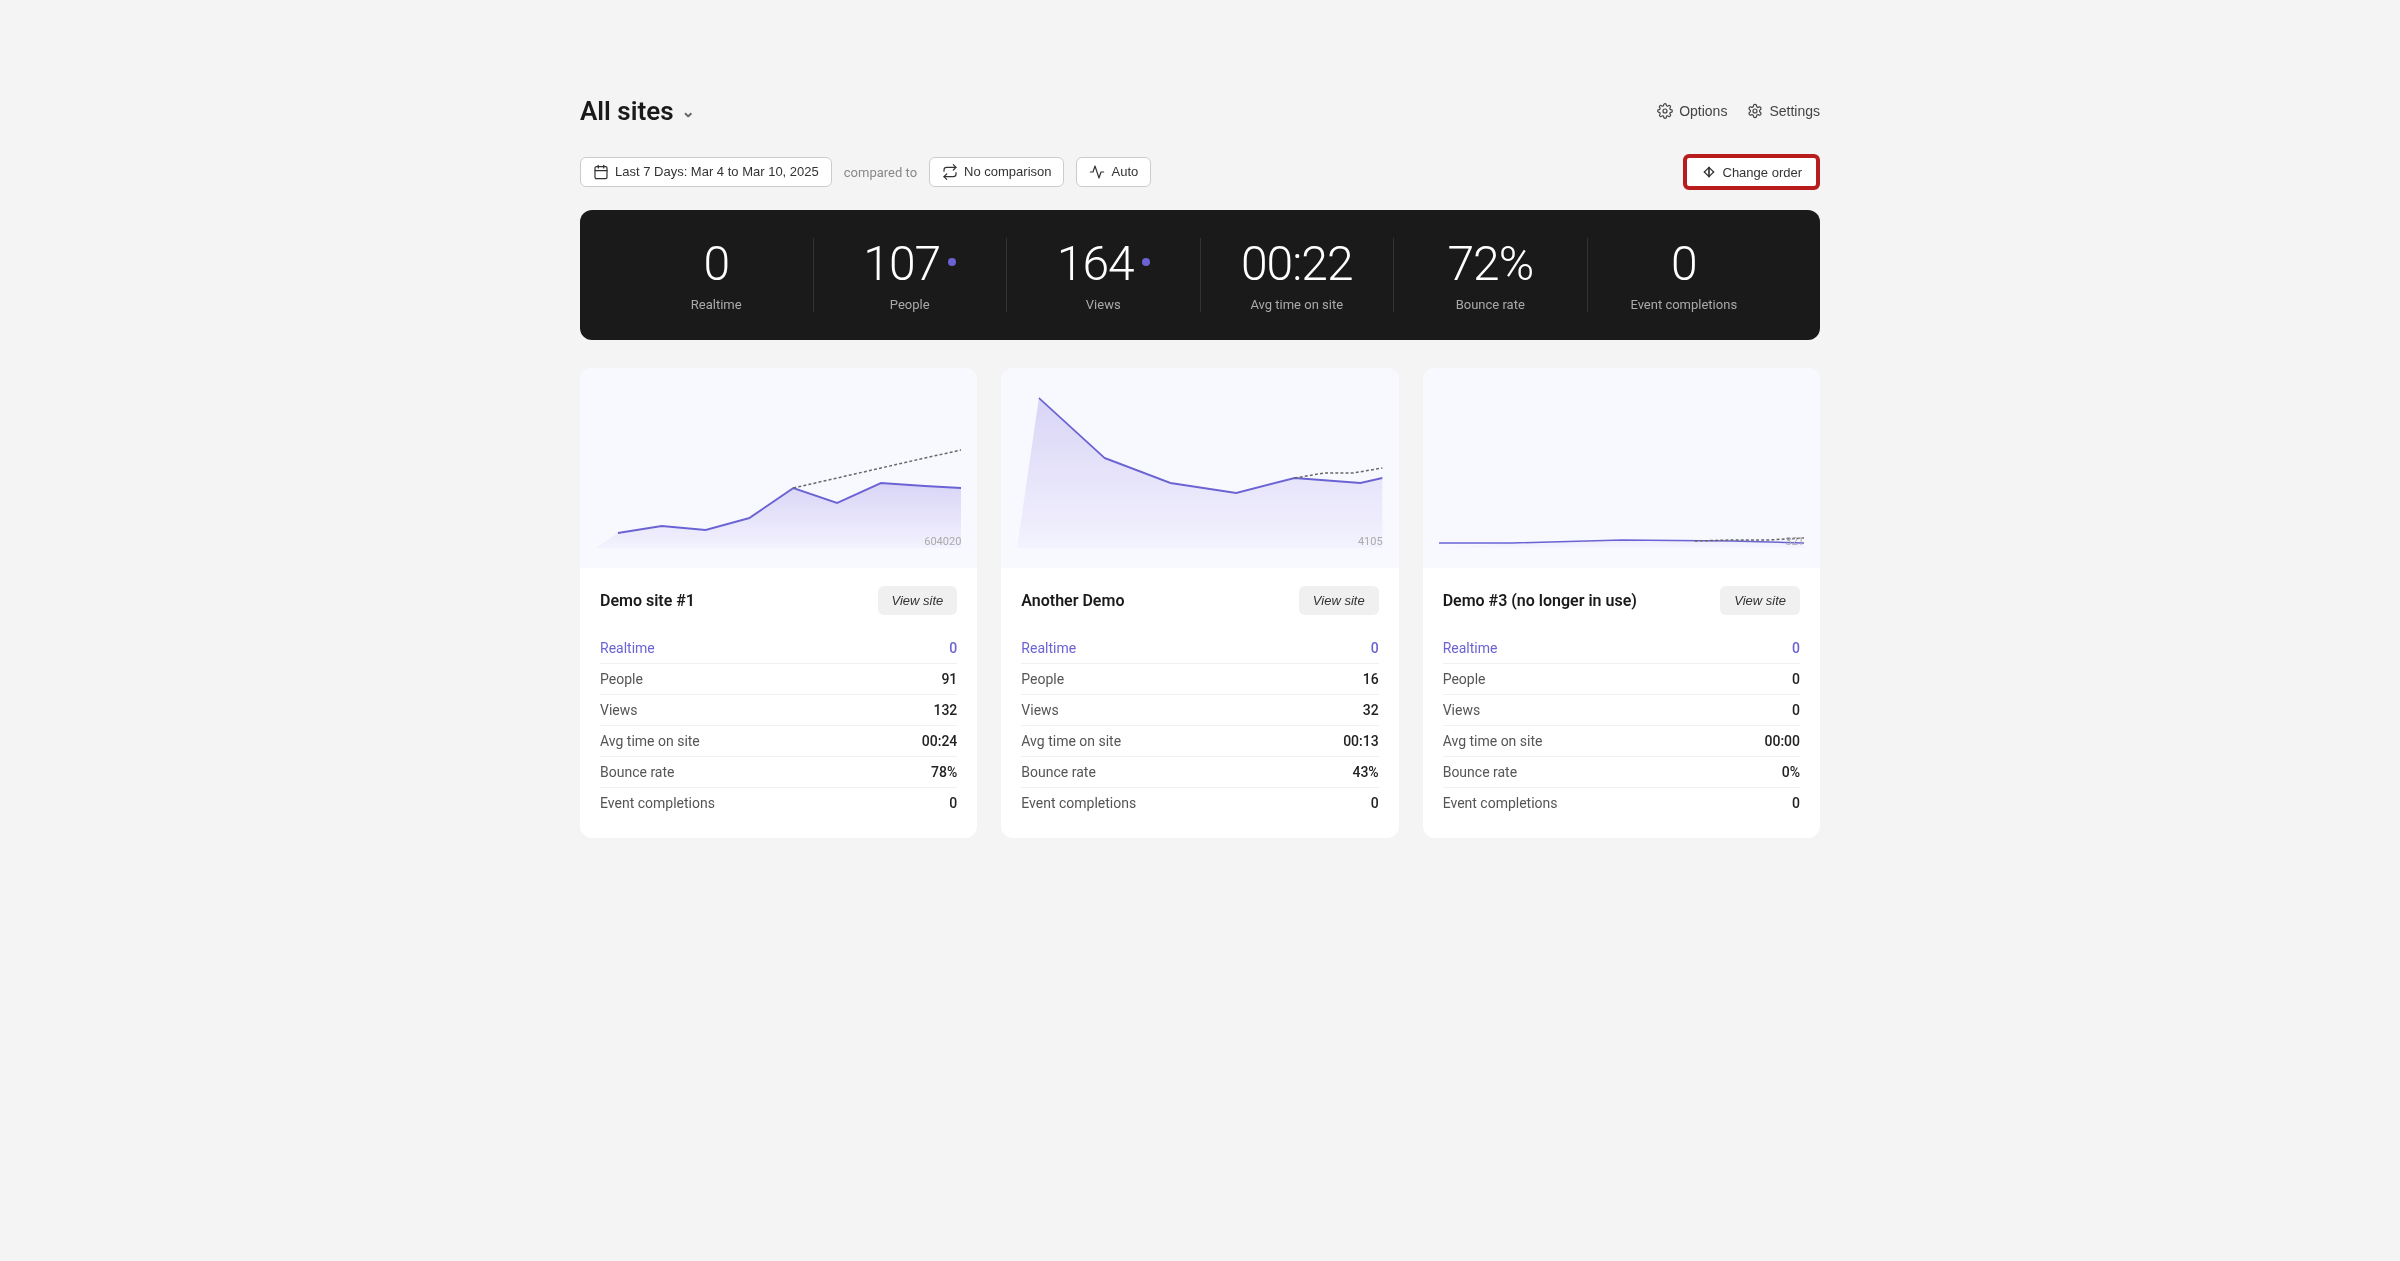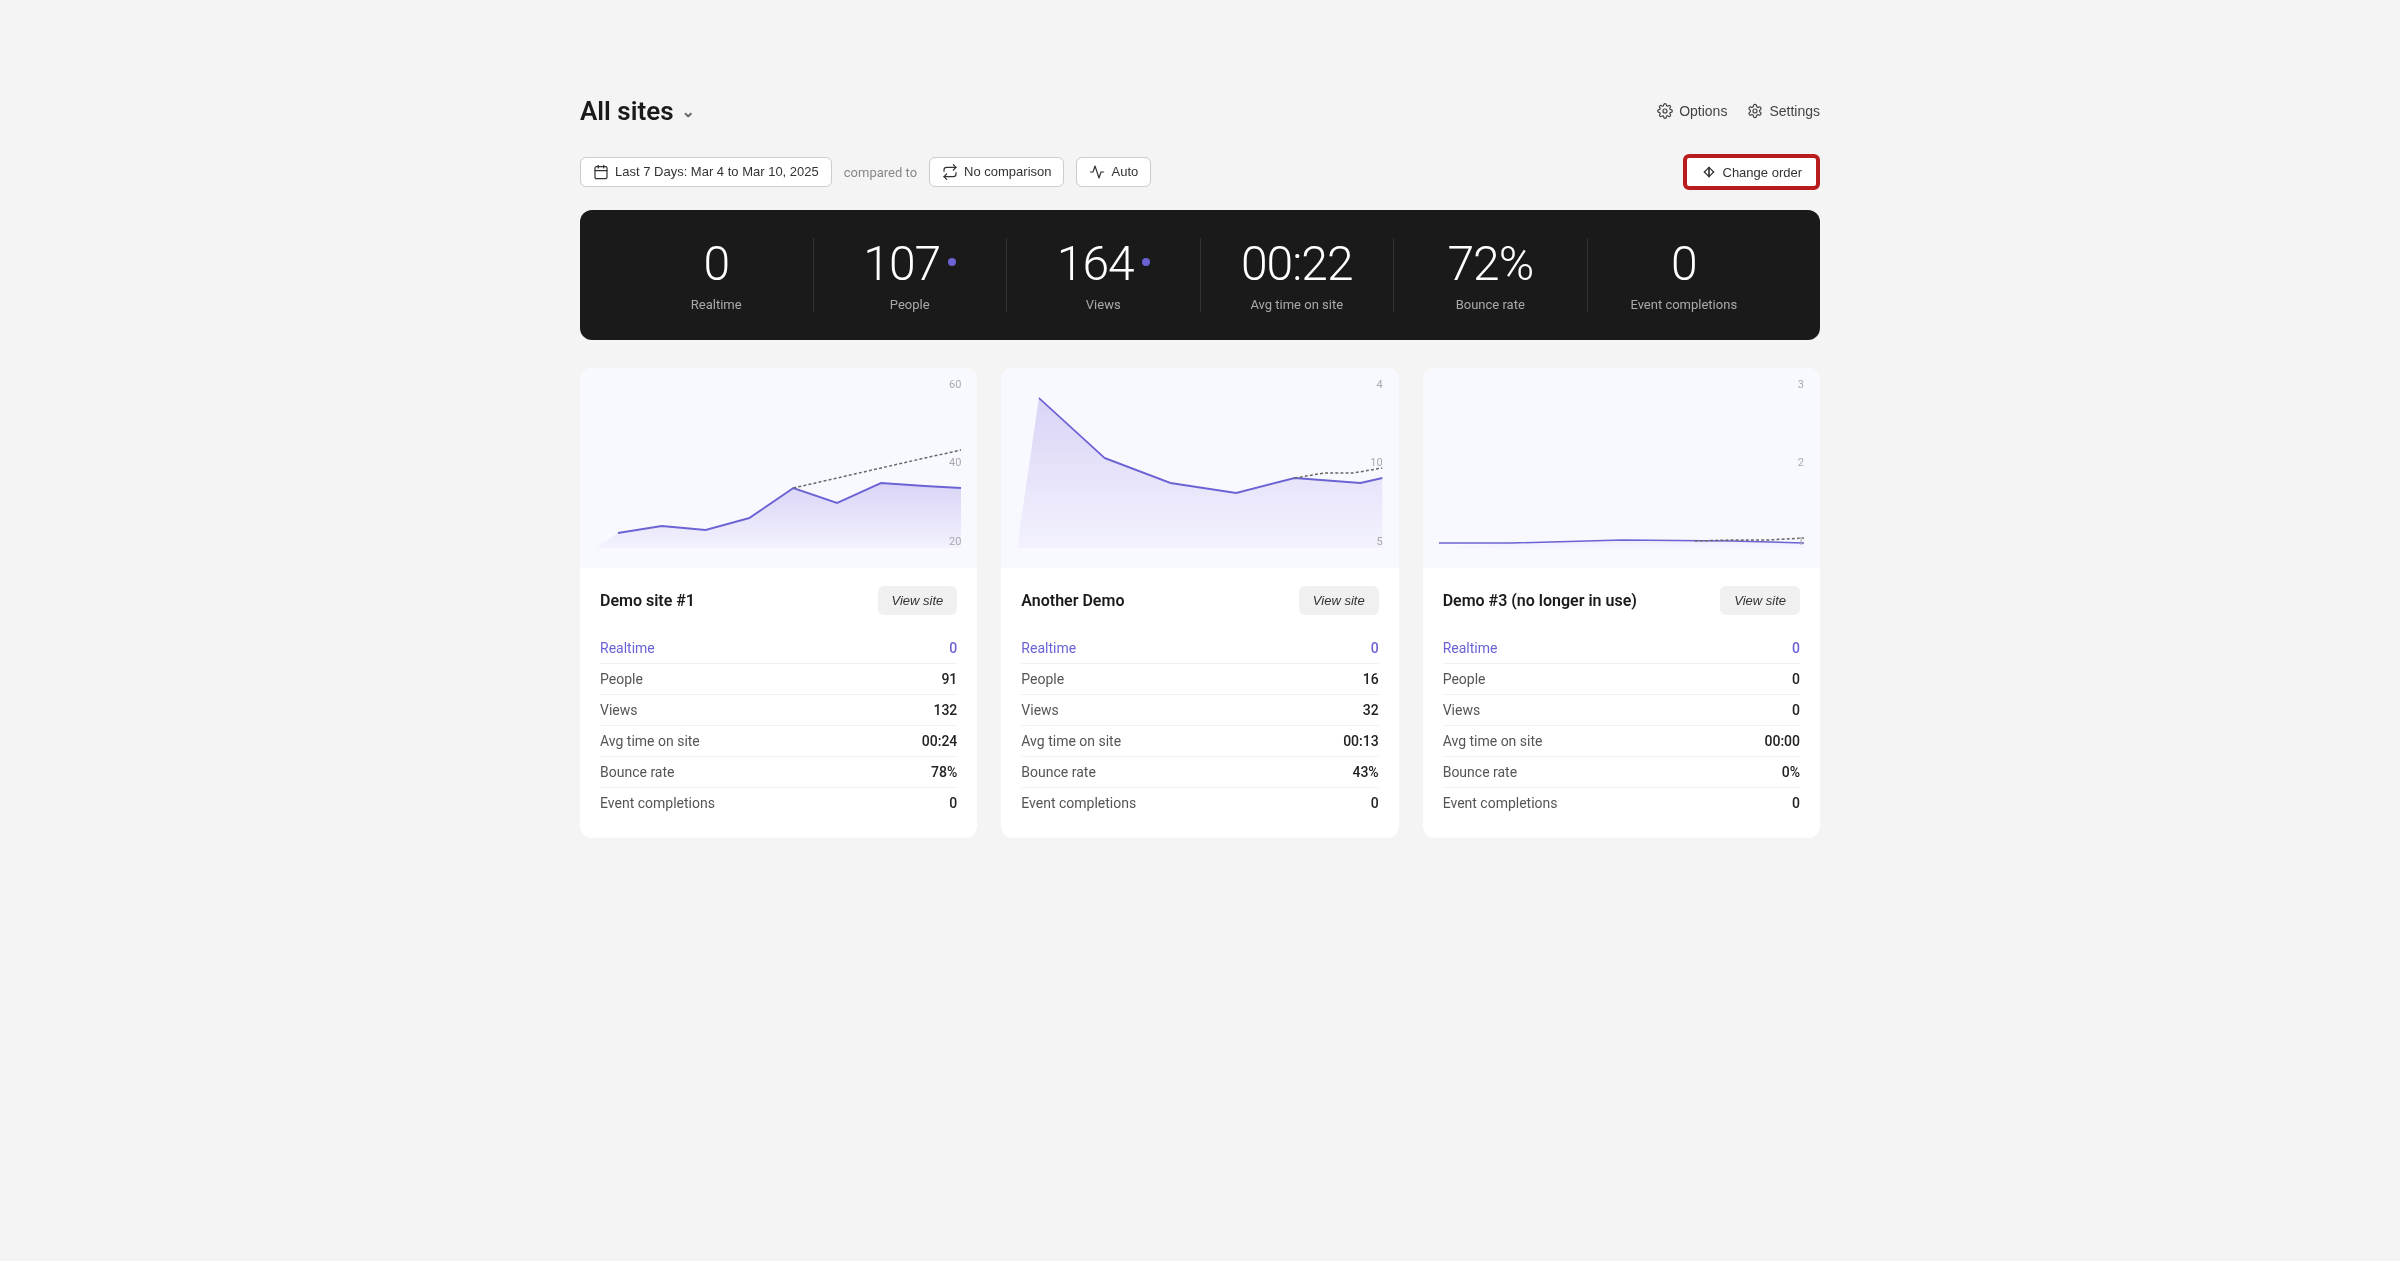--- a/index.html
+++ b/index.html
@@ -142,21 +142,21 @@
       background: #f8f8ff;
       height: 200px;
       position: relative;
       padding: 10px 16px 0;
     }
     .chart-y-labels {
       position: absolute;
       right: 16px;
       top: 10px;
       display: flex;
-      flex-direction: column;
+      flex-direction: row;
       gap: 0;
       height: 170px;
       justify-content: space-between;
       align-items: flex-end;
     }
     .chart-y-label {
       font-size: 11px;
       color: #aaa;
     }
     .chart-svg {

